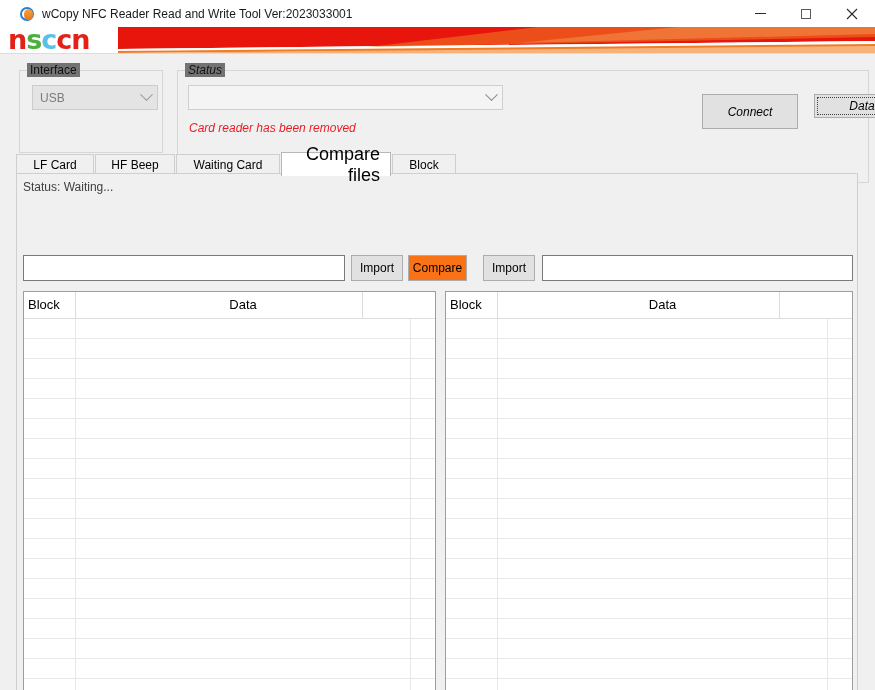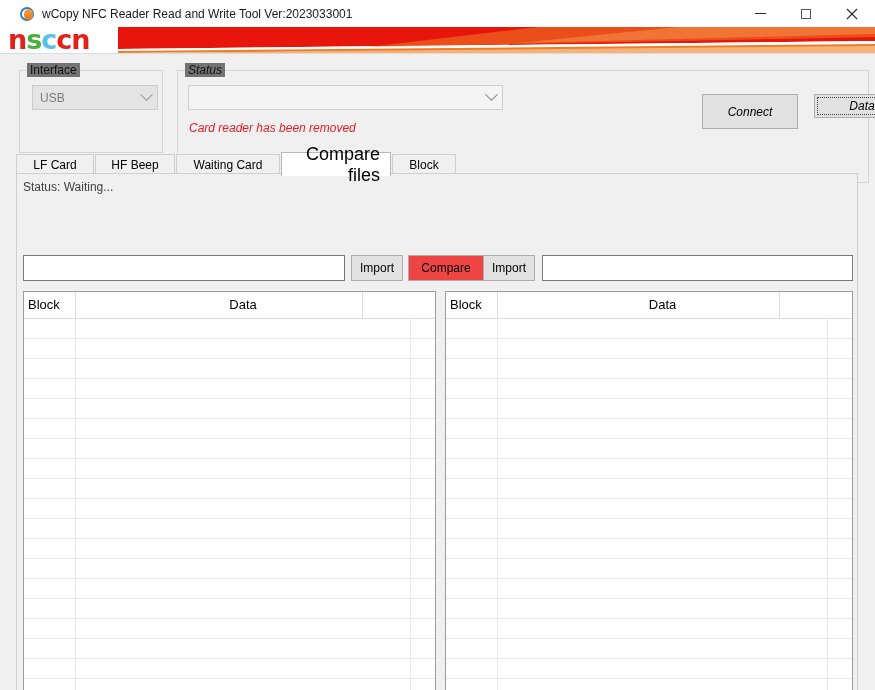--- a/index.html
+++ b/index.html
@@ -228,21 +228,21 @@
   .textbox {
     position: absolute;
     box-sizing: border-box;
     background: #ffffff;
     border: 1px solid #7a7a7a;
   }
   #txt-left  { left: 6px;  top: 81px; width: 322px; height: 26px; }
   #txt-right { left: 525px; top: 81px; width: 311px; height: 26px; }
 
   #btn-import1 { left: 334px; top: 81px; width: 52px; height: 26px; background:#e1e1e1; border:1px solid #adadad; }
-  #btn-compare { left: 391px; top: 81px; width: 76px; height: 26px; background:#ef4444; border:1px solid #adadad; }
+  #btn-compare { left: 391px; top: 81px; width: 59px; height: 26px; background:#f97316; border:1px solid #adadad; }
   #btn-import2 { left: 466px; top: 81px; width: 52px; height: 26px; background:#e1e1e1; border:1px solid #adadad; }
 
   
   .grid {
     position: absolute;
     box-sizing: border-box;
     background: #ffffff;
     border: 1px solid #9d9d9d;
     overflow: hidden;
   }

